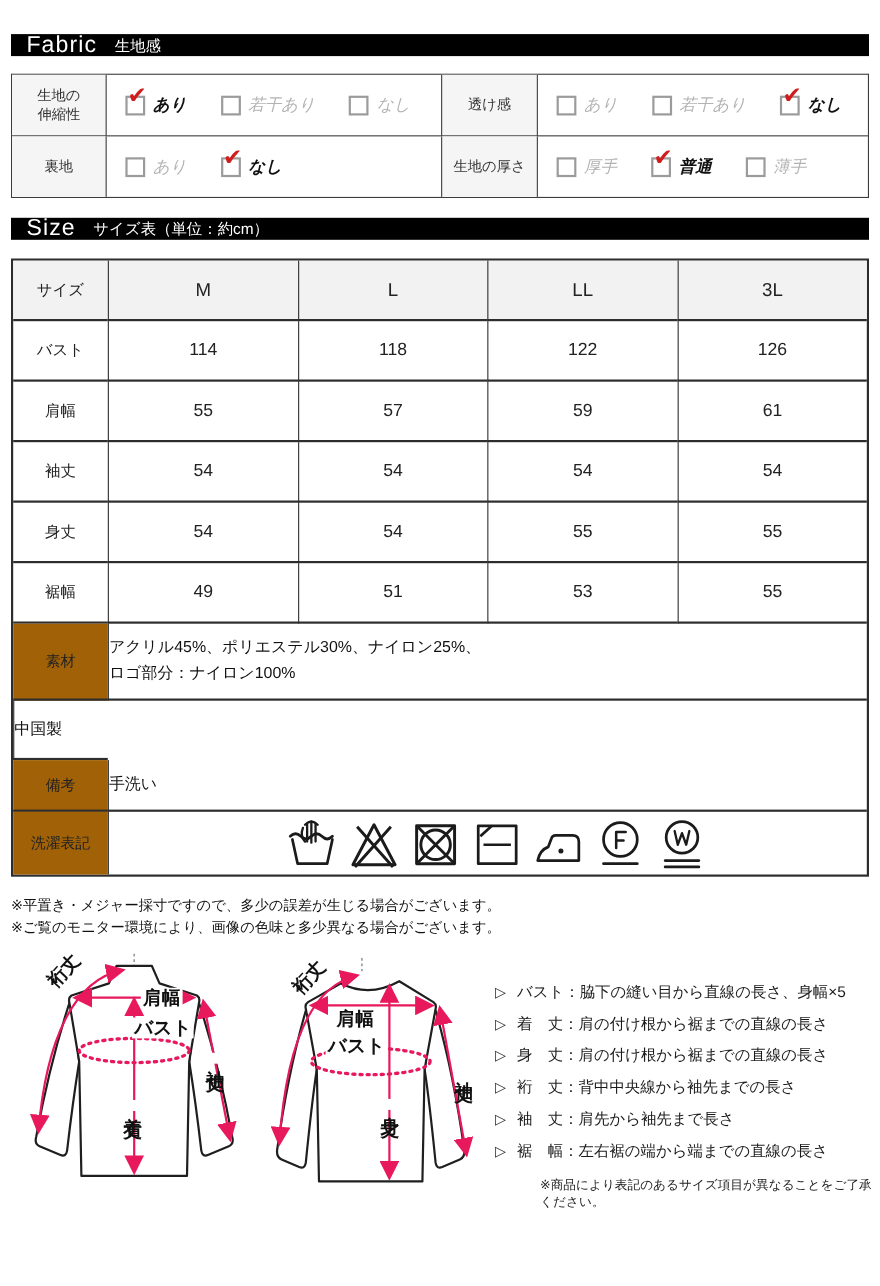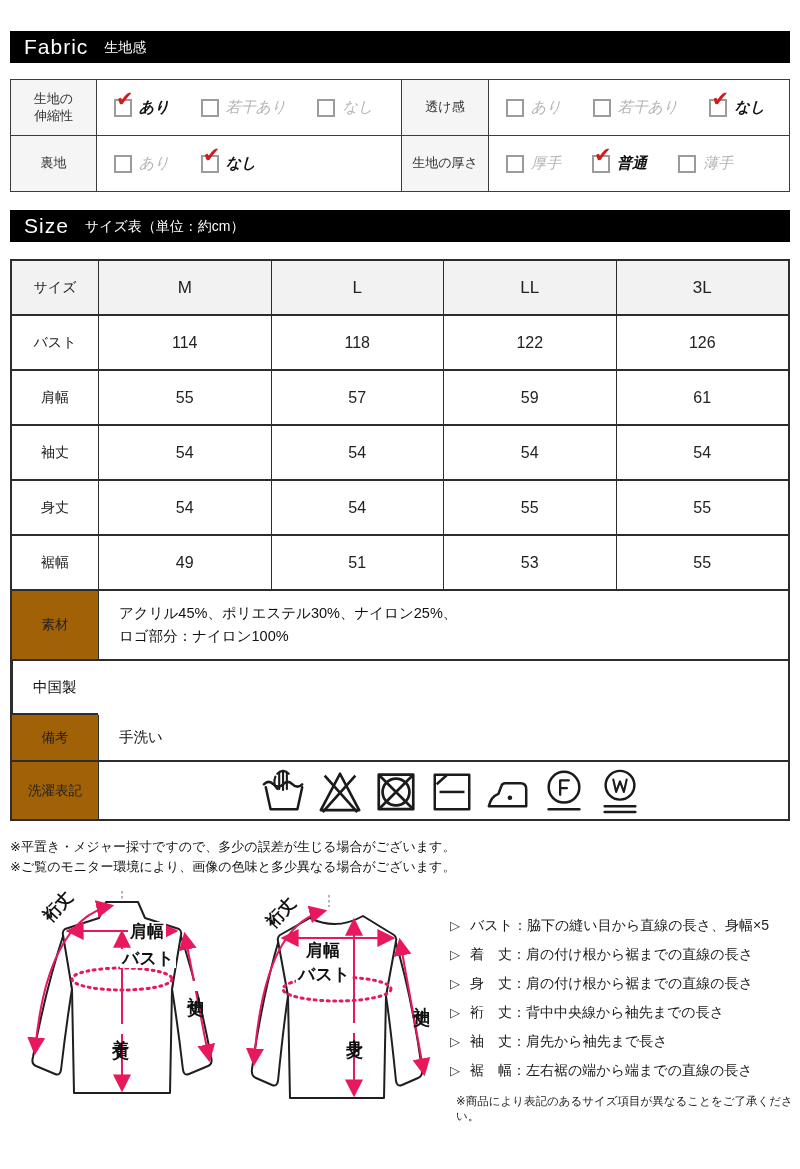--- a/index.html
+++ b/index.html
@@ -1,20 +1,20 @@
 <!DOCTYPE html>
 <html><head>
 <meta charset="utf-8">
 <style>
   html,body{margin:0;padding:0;background:#fff;}
   body{width:800px;height:1169px;font-family:"Liberation Sans","DejaVu Sans",sans-serif;color:#1c1c1c;position:relative;overflow:hidden;}
   .page{width:800px;height:1169px;}
 
   
-  .bar{margin:0 10px;height:32px;background:#000;color:#fff;display:flex;align-items:center;padding-left:14px;}
+  .bar{margin:0 10px;height:20px;background:#000;color:#fff;display:flex;align-items:center;padding-left:14px;}
   .bar-fabric{margin-top:31px;}
   .bar-size{margin-top:18px;}
   .bar-en{font-size:21px;letter-spacing:1px;}
   .bar-ja{font-size:14px;margin-left:16px;margin-top:2px;}
 
   
   .fabric-table{margin:16px 10px 0;border:1px solid #3c3c3c;display:grid;grid-template-columns:86px 304px 88px 1fr;}
   .f-cell{height:55px;display:flex;align-items:center;}
   .f-cell.rb{border-bottom:1px solid #3c3c3c;}
   .f-label{background:#f5f5f5;flex-direction:column;justify-content:center;font-size:13px;color:#333;line-height:1.3;border-right:1px solid #3c3c3c;text-align:center;}
@@ -29,21 +29,21 @@
   
   .spec-wrap{margin:17px 10px 0;border:2px solid #2d2d2d;}
   .size-grid{display:grid;grid-template-columns:86px repeat(4,1fr);}
   .s-cell{height:53px;display:flex;align-items:center;justify-content:center;border-bottom:2px solid #2d2d2d;font-size:16px;color:#222;}
   .s-cell.vline{border-left:1px solid #2d2d2d;}
   .s-cell.head{background:#f2f2f2;font-size:17px;}
   .s-cell.rowlab{font-size:14px;}
   .s-cell.headlab{background:#f2f2f2;font-size:14px;}
   .detail-grid{display:grid;grid-template-columns:86px 1fr;}
   .d-label{background:#a16207;display:flex;align-items:center;justify-content:center;font-size:13.5px;color:#222;}
-  .d-content{border-left:1px solid #2d2d2d;display:flex;flex-direction:column;justify-content:center;padding-left:20px;font-size:14.5px;line-height:23px;color:#111;}
+  .d-content{border-left:1px solid #2d2d2d;display:flex;flex-direction:column;justify-content:center;font-size:14.5px;line-height:23px;color:#111;}
   .d-row-b .d-label,.d-row-b .d-content{border-bottom:2px solid #2d2d2d;}
   .h-material .d-label,.h-material .d-content{min-height:68px;}
   .h-country .d-label,.h-country .d-content{min-height:52px;}
   .h-note .d-label,.h-note .d-content{min-height:45px;}
   .h-care .d-label,.h-care .d-content{min-height:57px;}
   .care-row{flex-direction:row;align-items:center;gap:10px;padding-left:16px;}
   .care-ic{display:block;}
 
   
   .notes{margin:16px 10px 0;font-size:13px;line-height:20px;color:#111;}
@@ -57,21 +57,21 @@
   .garment{fill:#fff;stroke:#1f1f1f;stroke-width:2;stroke-linejoin:round;}
   .pink{stroke:#e8185c;fill:none;}
   .fig-label{position:absolute;font-size:17px;font-weight:bold;color:#111;line-height:1;background:#fff;padding:1px 2px;white-space:nowrap;}
   .vert{writing-mode:vertical-rl;letter-spacing:3px;padding:2px 1px;}
   .rot{transform:rotate(-47deg);background:transparent;}
 
   .defs{position:absolute;left:450px;top:22px;width:350px;}
   .def-line{display:flex;font-size:14px;line-height:29px;color:#1b1b1b;}
   .def-marker{width:20px;flex:none;color:#333;font-size:13px;}
   .def-line.indent .def-text{padding-left:90px;}
-  .def-foot{margin-top:9px;padding-left:6px;font-size:11.5px;color:#222;}
+  .def-foot{margin-top:9px;padding-left:6px;font-size:11.5px;color:#222;margin-left:35px;}
 </style>
 </head>
 <body>
 
 <div class="page">
 
   <div class="bar bar-fabric">
     <span class="bar-en">Fabric</span>
     <span class="bar-ja">生地感</span>
   </div>

